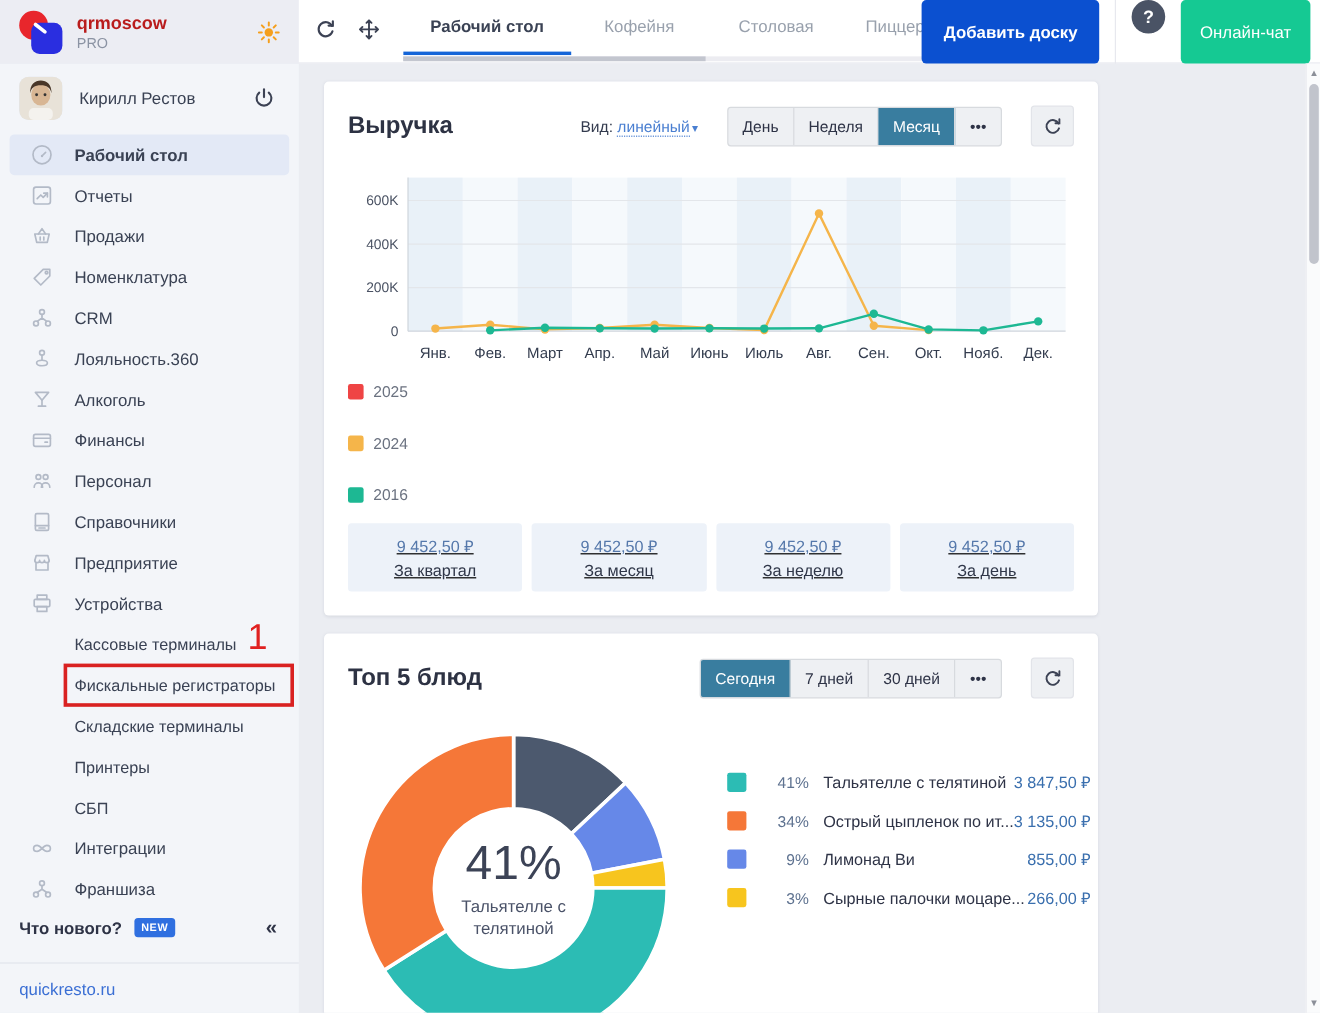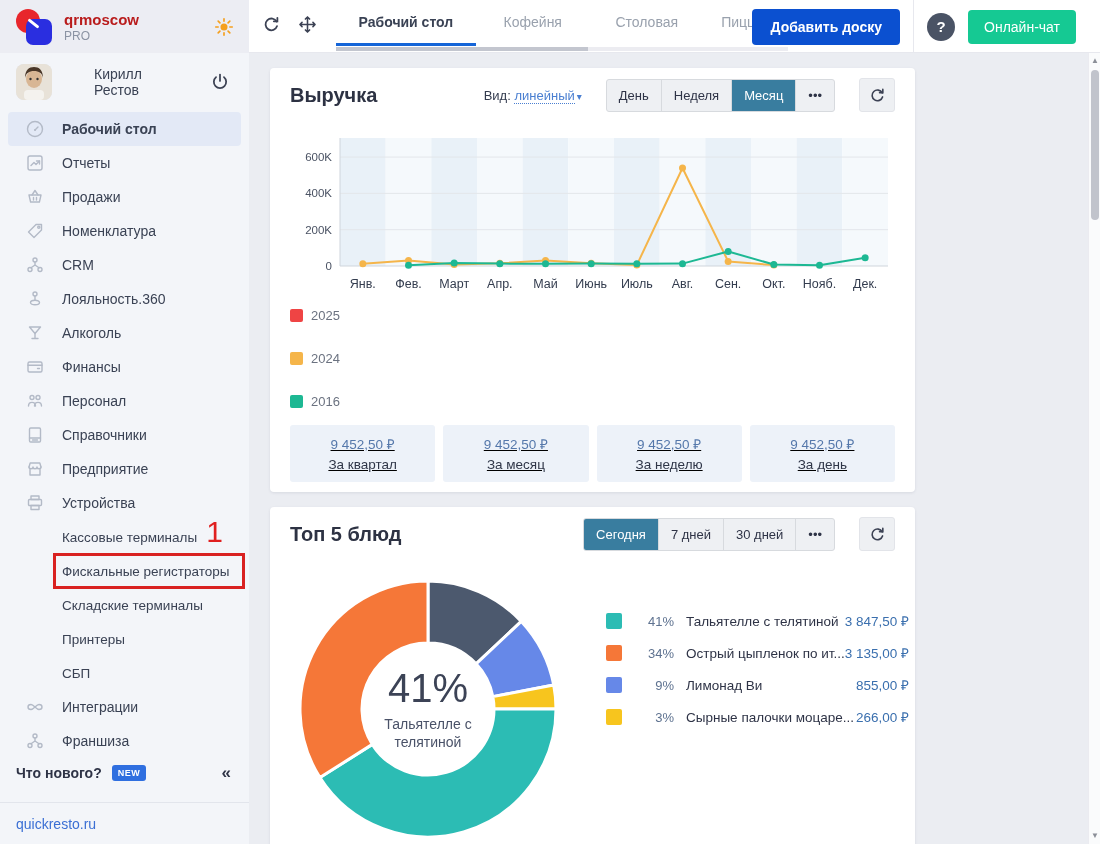--- a/index.html
+++ b/index.html
@@ -16,29 +16,29 @@
   .brand-text .nm { font-size:15px; font-weight:700; color:#b91c1c; }
   .brand-text .pl { font-size:12px; color:#8b93a3; margin-top:1px; }
   .theme-btn { width:22px; height:22px; cursor:pointer; }
   .hdr-icons { position:absolute; left:260px; top:0; height:48px; display:flex; align-items:center; gap:14px; }
   .hicon { width:22px; height:22px; display:flex; align-items:center; justify-content:center; cursor:pointer; }
   .tabs { position:absolute; left:336px; top:0; height:46px; width:452px; display:flex; overflow:hidden; }
   .tab { height:46px; display:flex; align-items:center; justify-content:center; font-size:14px; color:#99a1ad; cursor:pointer; border-bottom:3px solid transparent; white-space:nowrap; }
   .tab.active { color:#3a4254; font-weight:700; border-bottom:3px solid #1565d8; }
   .hscroll { position:absolute; left:336px; top:47px; width:452px; height:4px; background:#ececf1; }
   .hscroll .thumb { position:absolute; left:0; top:0; width:252px; height:4px; background:#c3c6cf; }
-  .hdr-right { position:absolute; right:24px; top:0; height:53px; display:flex; align-items:center; gap:13px; }
+  .hdr-right { position:absolute; right:8px; top:0; height:53px; display:flex; gap:13px; }
   .add-board { background:#0b50d0; color:#fff; font-size:14px; font-weight:700; border:none; border-radius:4px; padding:10px 18px; cursor:pointer; }
   .hdr-div { width:1px; height:53px; background:#e7e8ee; }
   .help-btn { width:28px; height:28px; border-radius:50%; background:#4a5365; color:#fff; font-size:15px; font-weight:700; display:flex; align-items:center; justify-content:center; cursor:pointer; }
   .chat-btn { background:#15c993; color:#fff; font-size:14px; border:none; border-radius:4px; padding:9px 16px; cursor:pointer; }
 
   
   .sidebar { position:absolute; left:0; top:53px; width:249px; bottom:0; background:#f3f5f9; z-index:4; }
-  .user-row { height:44px; margin-top:7px; display:flex; align-items:center; padding:0 18px 0 16px;gap:28px; }
+  .user-row { height:44px; margin-top:7px; display:flex; align-items:center; padding:0 18px 0 16px; }
   .avatar { width:36px; height:36px; border-radius:8px; overflow:hidden; flex:0 0 auto; background:#dfe3ea; }
   .user-name { flex:1; margin-left:14px; font-size:14px; color:#3a4254; }
   .power { width:22px; height:22px; cursor:pointer; }
   .menu { margin-top:8px; }
   .mi { position:relative; height:34px; display:flex; align-items:center; margin:0 8px; border-radius:4px; cursor:pointer; }
   .mi .ic { width:20px; height:20px; margin-left:17px; display:flex; align-items:center; justify-content:center; }
   .mi .lb { margin-left:17px; font-size:14px; color:#3a4254; }
   .mi.sub .lb { margin-left:54px; font-size:13.5px; }
   .mi.active { background:#e3e9f6; }
   .mi.active .lb { font-weight:700; }
@@ -46,21 +46,21 @@
   .mi .stepnum { position:absolute; right:18px; top:-3px; font-size:30px; color:#e02020; font-weight:500; line-height:1; }
   .whats-new { position:absolute; left:0; right:0; bottom:56px; height:30px; display:flex; align-items:center; padding:0 18px 0 16px; }
   .whats-new .wn { font-size:14px; font-weight:700; color:#2e3346; cursor:pointer; }
   .badge-new { background:#2f6fe0; color:#fff; font-size:9px; font-weight:700; border-radius:3px; padding:3px 6px; margin-left:10px; letter-spacing:.5px; }
   .collapse { margin-left:auto; font-size:17px; font-weight:700; color:#2e3346; cursor:pointer; }
   .site-row { position:absolute; left:0; right:0; bottom:0; height:42px; border-top:1px solid #e2e5ec; display:flex; align-items:center; padding-left:16px; }
   .site-link { font-size:14px; color:#3b6fd4; cursor:pointer; }
 
   
   .main { position:absolute; left:249px; top:53px; right:12px; bottom:0; background:#ebedf2; overflow:hidden; padding:15px 0 0 21px; }
-  .card { width:645px; background:#fff; border-radius:4px; box-shadow:0 1px 3px rgba(40,50,80,.10); padding:10px 20px; margin-bottom:15px; }
+  .card { width:645px; background:#fff; border-radius:4px; box-shadow:0 1px 3px rgba(40,50,80,.10); padding:20px 20px; margin-bottom:15px; }
   .card-head { display:flex; align-items:center; }
   .card-title { font-size:20px; font-weight:700; color:#2d3243; }
   .head-right { margin-left:auto; display:flex; align-items:center; gap:24px; }
   .view-sel { font-size:13px; color:#333b4e; }
   .view-val { color:#4a7fd1; border-bottom:1px dotted #4a7fd1; cursor:pointer; }
   .caret { color:#4a7fd1; font-size:10px; margin-left:2px; }
   .btn-group { display:inline-flex; border:1px solid #d7dade; border-radius:3px; overflow:hidden; background:#eef0f3; }
   .bg-btn { font-size:13px; color:#2e3346; padding:8px 12px; border-right:1px solid #d7dade; cursor:pointer; white-space:nowrap; }
   .bg-btn:last-child { border-right:none; }
   .bg-btn.active { background:#397d9f; color:#fff; }

